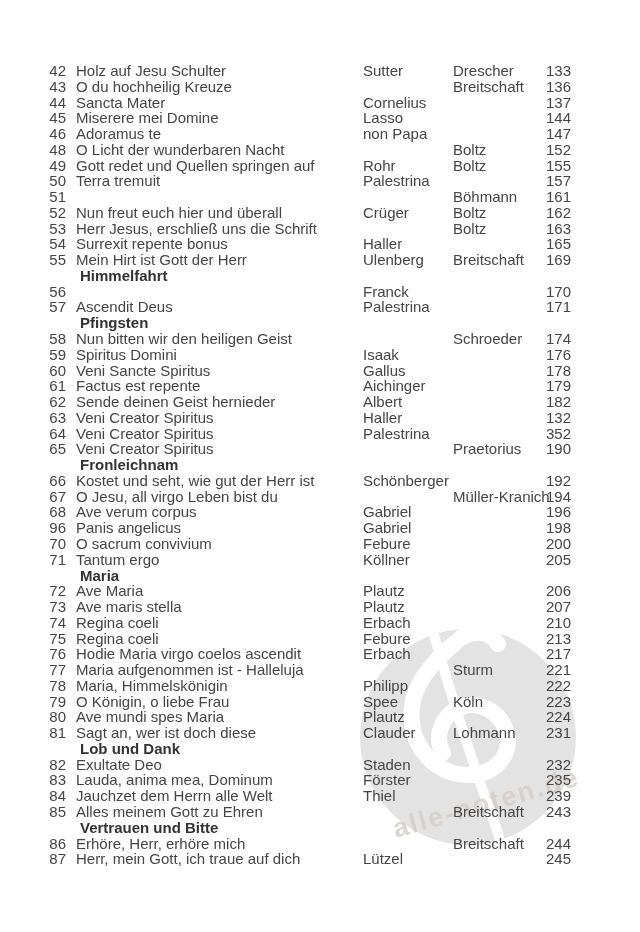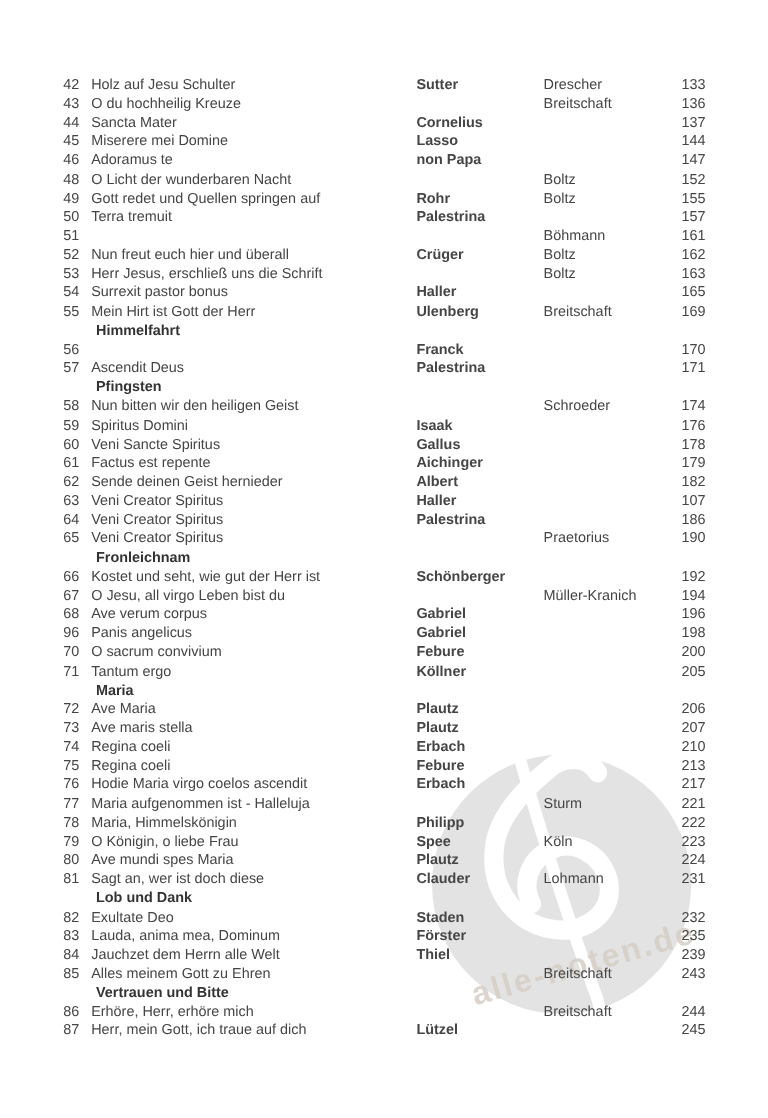--- a/index.html
+++ b/index.html
@@ -6,27 +6,27 @@
   #page{
     position:relative;
     width:640px;height:932px;
     background:#ffffff;
     overflow:hidden;
     font-family:"Liberation Sans", sans-serif;
     color:#454545;
   }
   #watermark{position:absolute;left:350px;top:612px;width:250px;height:268px;pointer-events:none;}
   #rows{position:absolute;top:63px;left:0;width:640px;}
-  .row{position:relative;height:15.77px;line-height:15.77px;font-size:12px;}
+  .row{position:relative;height:15.77px;line-height:15.77px;font-size:15px;}
   .row span{position:absolute;top:0;white-space:nowrap;}
   .num{left:0;width:66px;text-align:right;}
   .title{left:76px;}
-  .comp{left:347px;font-weight:bold;}
+  .comp{left:363px;}
   .arr{left:453px;text-align:center;}
-  .page{left:518px;width:70px;text-align:right;}
+  .page{left:501px;width:70px;text-align:right;}
   .section{font-weight:bold;color:#333333;}
   .section span{position:absolute;left:40px;top:0;white-space:nowrap;padding-left:40px;}
   .wm-text{
     font-family:"Liberation Sans", sans-serif;
     font-weight:bold;
     font-size:27px;
     letter-spacing:2px;
     opacity:0.85;
   }
 </style>
@@ -125,21 +125,21 @@
       </div>
       <div class="row">
         <span class="num">53</span>
         <span class="title">Herr Jesus, erschließ uns die Schrift</span>
         <span class="comp"></span>
         <span class="arr">Boltz</span>
         <span class="page">163</span>
       </div>
       <div class="row">
         <span class="num">54</span>
-        <span class="title">Surrexit pastor bonus</span>
+        <span class="title">Surrexit repente bonus</span>
         <span class="comp">Haller</span>
         <span class="arr"></span>
         <span class="page">165</span>
       </div>
       <div class="row">
         <span class="num">55</span>
         <span class="title">Mein Hirt ist Gott der Herr</span>
         <span class="comp">Ulenberg</span>
         <span class="arr">Breitschaft</span>
         <span class="page">169</span>
@@ -196,28 +196,28 @@
         <span class="title">Sende deinen Geist hernieder</span>
         <span class="comp">Albert</span>
         <span class="arr"></span>
         <span class="page">182</span>
       </div>
       <div class="row">
         <span class="num">63</span>
         <span class="title">Veni Creator Spiritus</span>
         <span class="comp">Haller</span>
         <span class="arr"></span>
-        <span class="page">107</span>
+        <span class="page">132</span>
       </div>
       <div class="row">
         <span class="num">64</span>
         <span class="title">Veni Creator Spiritus</span>
         <span class="comp">Palestrina</span>
         <span class="arr"></span>
-        <span class="page">186</span>
+        <span class="page">352</span>
       </div>
       <div class="row">
         <span class="num">65</span>
         <span class="title">Veni Creator Spiritus</span>
         <span class="comp"></span>
         <span class="arr">Praetorius</span>
         <span class="page">190</span>
       </div>
       <div class="row section">
         <span>Fronleichnam</span>

